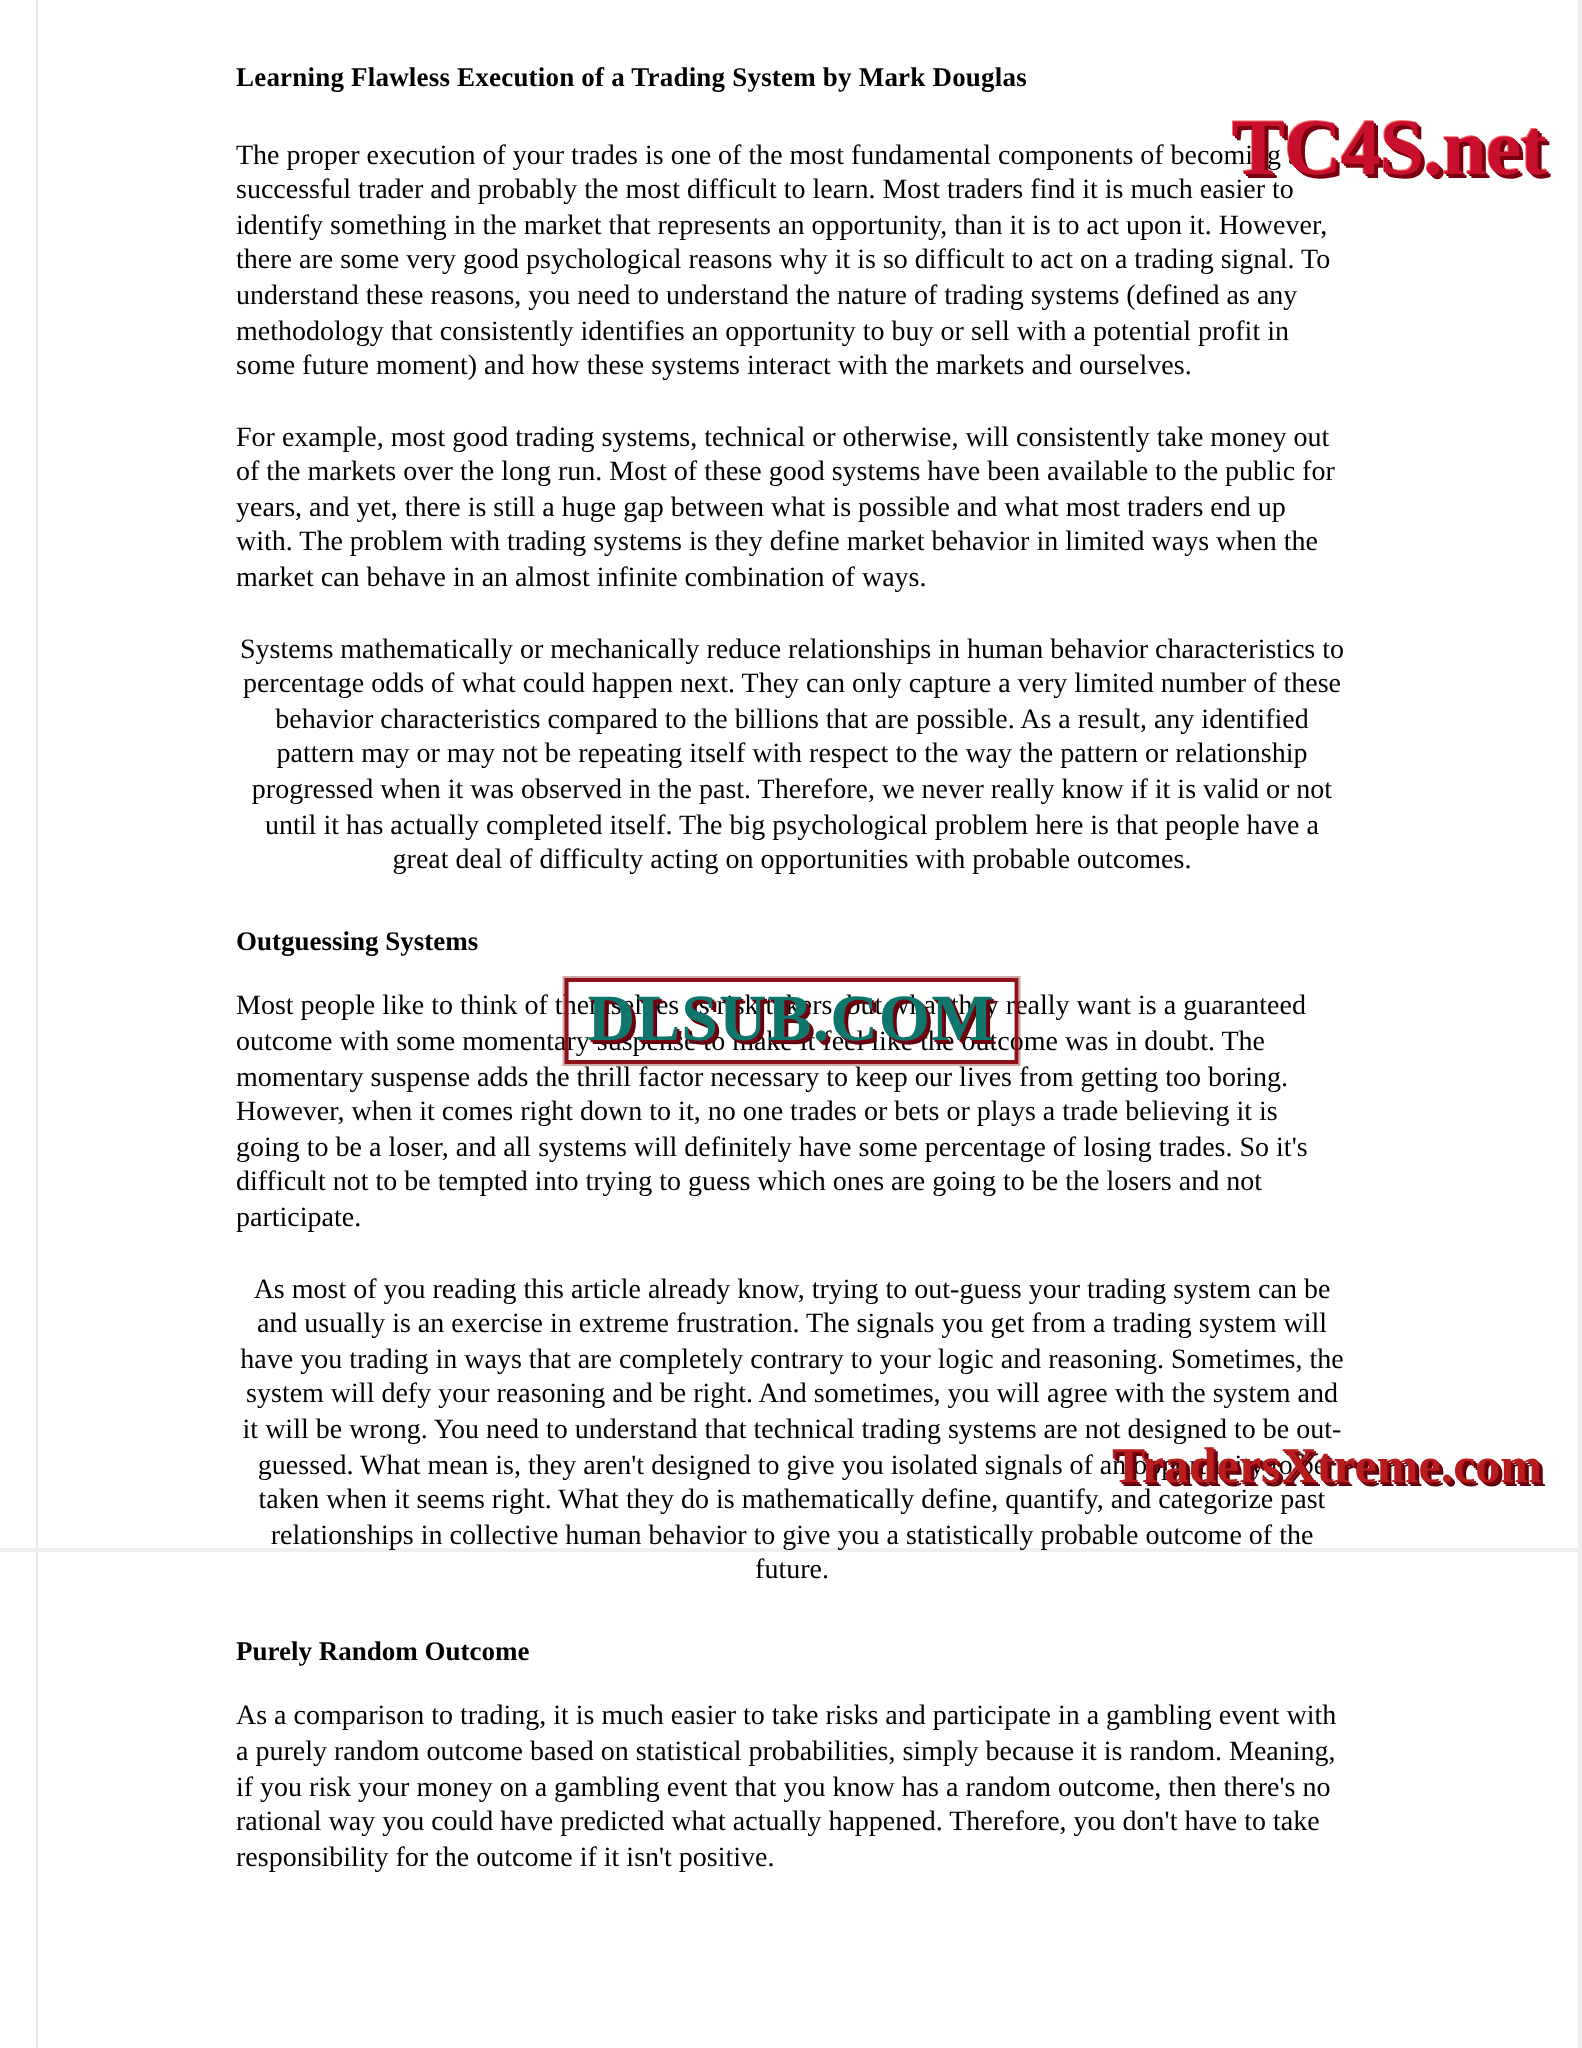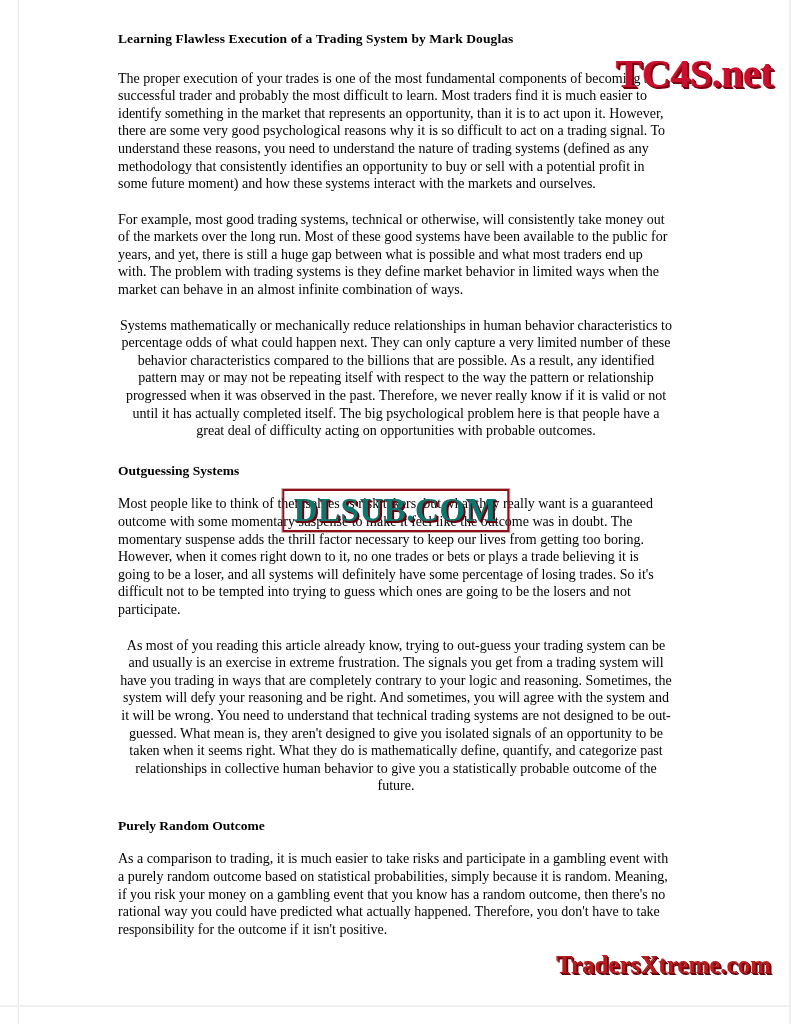--- a/index.html
+++ b/index.html
@@ -13,21 +13,21 @@
     position: relative;
     font-family: "Liberation Serif", serif;
     color: #000000;
     overflow: hidden;
   }
   .page {
     position: absolute;
     left: 0;
     top: 0;
     width: 791px;
-    height: 1007px;
+    height: 776px;
     background: #ffffff;
   }
   
   .gutter {
     position: absolute;
     left: 0;
     top: 0;
     width: 18px;
     height: 1024px;
     background: #ffffff;

